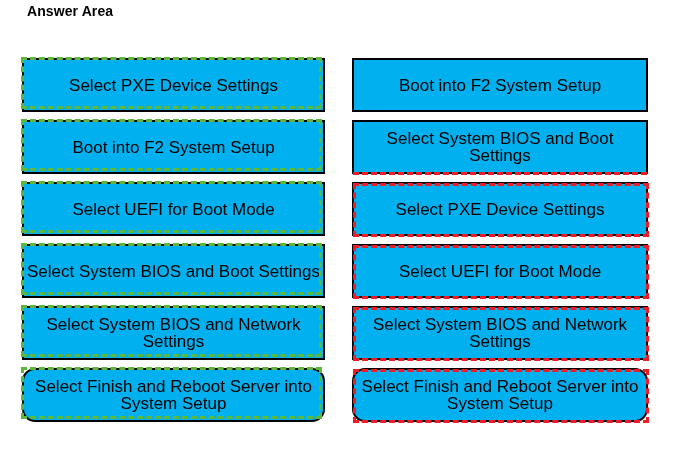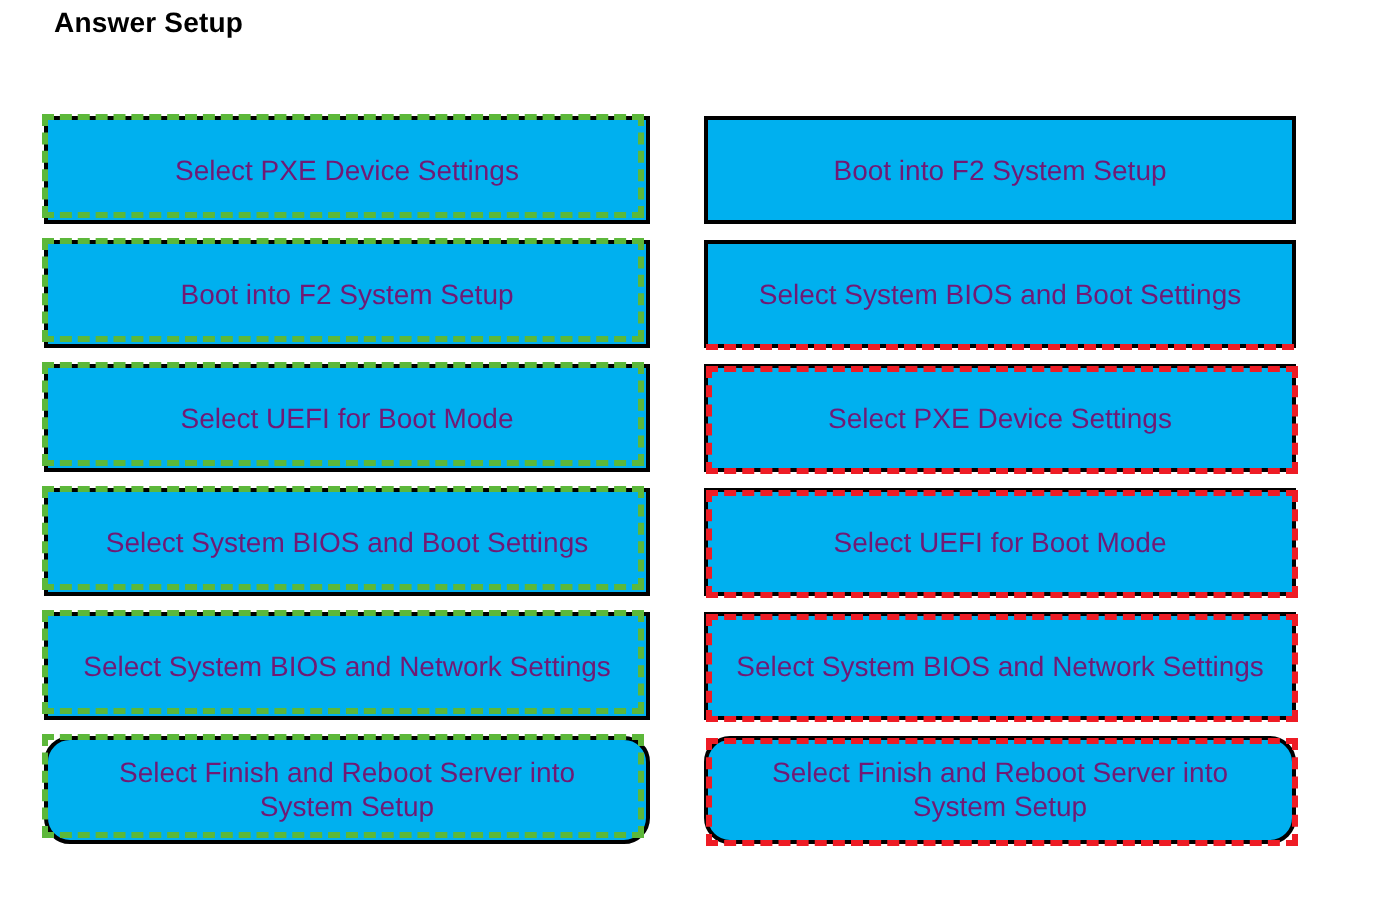--- a/index.html
+++ b/index.html
@@ -48,22 +48,22 @@
     background: #00b0ef;
     border: 2px solid #000000;
     display: flex;
     align-items: center;
     justify-content: center;
     text-align: center;
   }
   .option-box:last-child { margin-bottom: 0; border-radius: 13px; }
 
   .option-label {
-    font-size: 14px;
-    color: #701a75;
+    font-size: 17px;
+    color: #000000;
     line-height: 17px;
     padding: 0 3px;
     white-space: pre-line;
     pointer-events: none;
   }
 
   
   .option-box::after {
     content: "";
     position: absolute;
@@ -93,21 +93,21 @@
     top: -1px;
     right: -1px;
     bottom: -3px;
     border: 0;
     border-bottom: 3px dashed #ee1c25;
   }
 </style>
 </head>
 <body>
 
-<div id="page-title">Answer Setup</div>
+<div id="page-title">Answer Area</div>
 
 <div class="columns">
 
   <div class="column left">
     <div class="option-box sel-green">
       <span class="option-label">Select PXE Device Settings</span>
     </div>
     <div class="option-box sel-green">
       <span class="option-label">Boot into F2 System Setup</span>
     </div>

